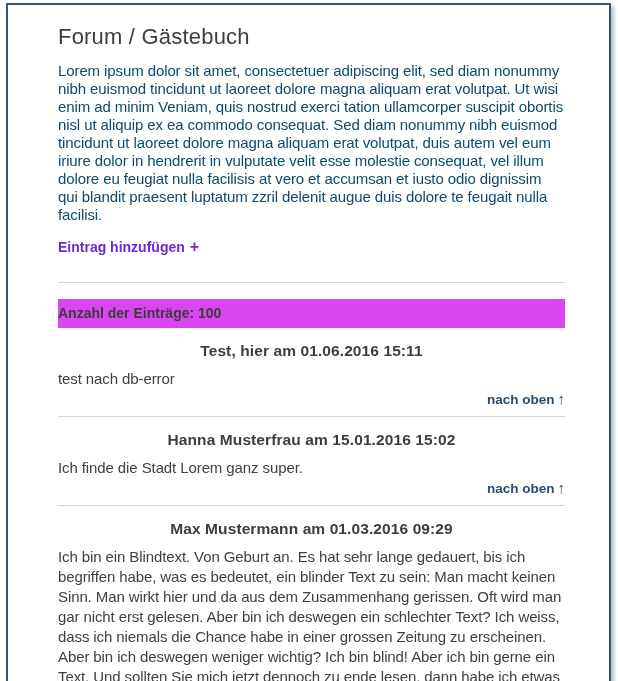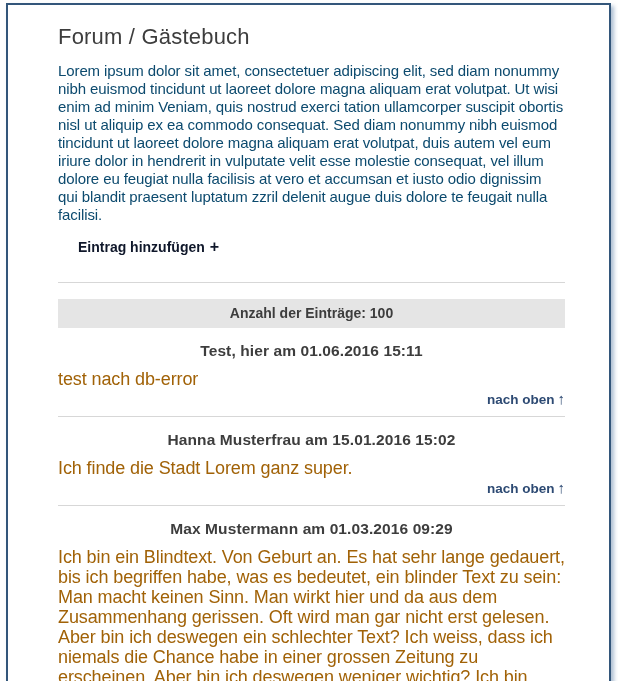--- a/index.html
+++ b/index.html
@@ -30,61 +30,59 @@
     line-height: 18px;
     color: #0c4a6e;
     letter-spacing: -0.1px;
     margin: 12px 0 0;
   }
   .add-entry {
     display: inline-block;
     margin-top: 14px;
     font-size: 14px;
     font-weight: bold;
-    color: #0f172a;
+    color: #6d28d9;
     text-decoration: none;
     cursor: pointer;
-    margin-left: 20px;
   }
   .add-entry .plus-icon {
     font-size: 16px;
     margin-left: 5px;
     font-weight: bold;
   }
   .top-divider {
     border: 0;
     border-top: 1px solid #d7d7d7;
     margin: 26px 0 0;
   }
   .count-banner {
     margin-top: 16px;
-    background: #e5e5e5;
+    background: #d946ef;
     height: 29px;
     line-height: 29px;
-    text-align: center;
     font-size: 14px;
     font-weight: bold;
     color: #3d3d3d;
   }
   .entry {
     border-bottom: 1px solid #d7d7d7;
     padding-bottom: 8px;
   }
   .entry-heading {
     font-size: 15.5px;
     font-weight: bold;
     color: #3d3d3d;
     margin: 14px 0 0;
     letter-spacing: 0.1px;
     text-align: center;
   }
   .entry-text {
-    font-size: 18px;
+    font-size: 15px;
     line-height: 20px;
-    color: #a16207;
+    color: #404040;
     letter-spacing: -0.1px;
     margin: 9px 0 0;
   }
   .back-row {
     text-align: right;
     margin-top: 1px;
     line-height: 17px;
   }
   .back-link {
     font-size: 13.5px;

